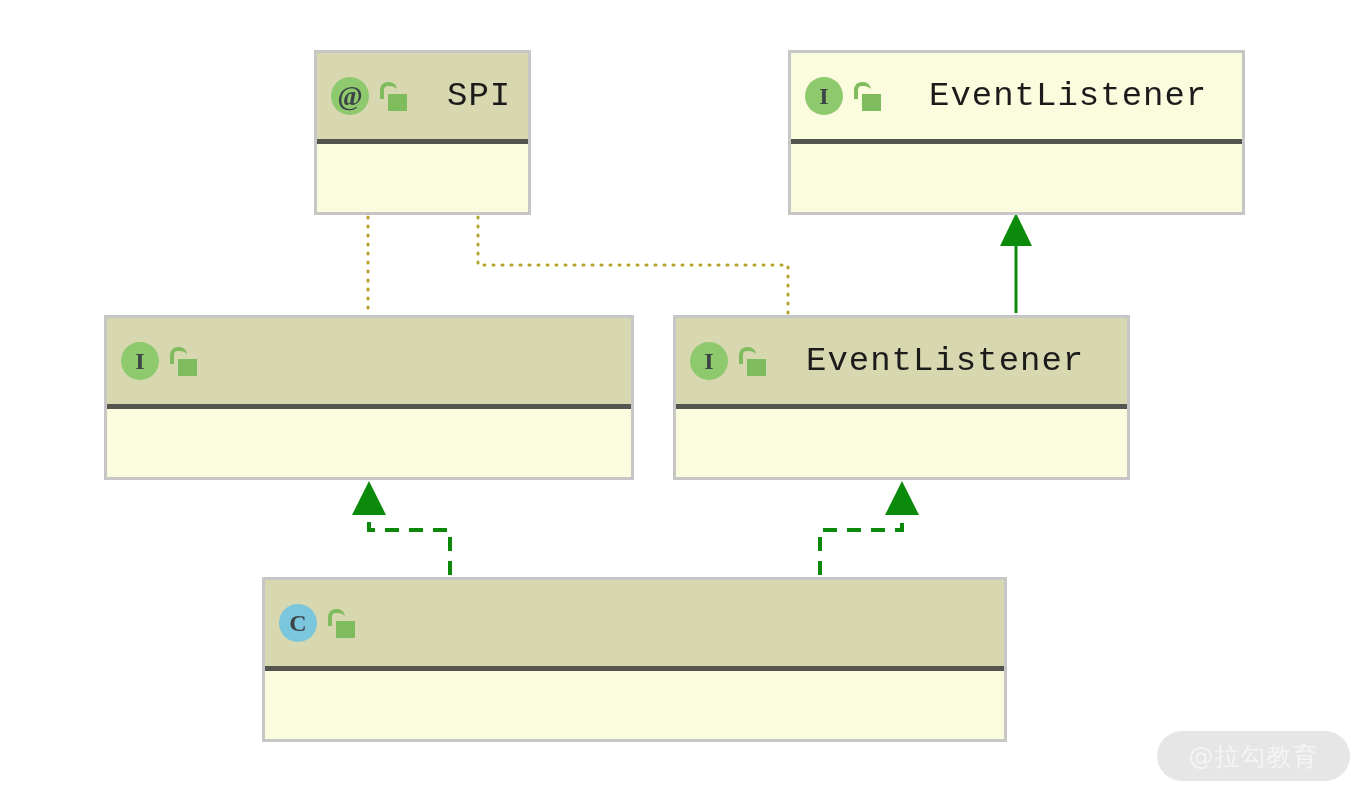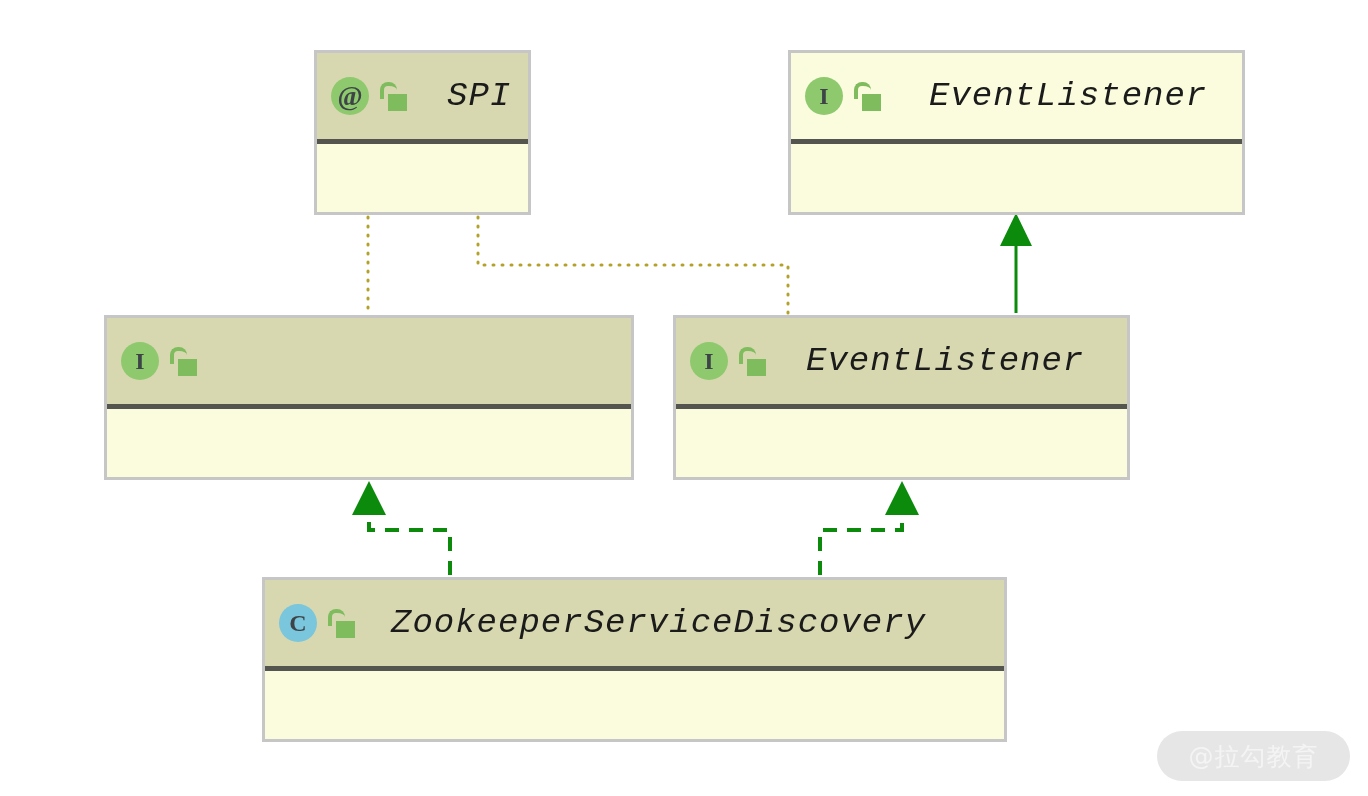--- a/index.html
+++ b/index.html
@@ -96,21 +96,20 @@
     border-right: none;
     background: transparent;
   }
 
   .uml-title {
     flex: 0 0 auto;
     color: #1b1b1b;
     font-family: "Liberation Mono", "DejaVu Sans Mono", monospace;
     letter-spacing: 1px;
     white-space: nowrap;
-    font-style: italic;
   }
 
   
   #watermark {
     position: absolute;
     z-index: 3;
     left: 1157px;
     top: 731px;
     width: 193px;
     height: 50px;
@@ -205,20 +204,19 @@
     <div class="uml-body"></div>
   </div>
 
   <div class="uml-node hdr-olive" style="left:262px; top:577px; width:745px; height:165px;">
     <div class="uml-header" style="height:91px;">
       <div class="badge blue" style="width:38px; height:38px; font-size:24px;">C</div>
       <div class="lock" style="width:28px; height:30px;">
         <div class="lock-shackle" style="left:1px; top:1px; width:13px; height:13px; border-radius:8px 8px 0 0;"></div>
         <div class="lock-body" style="left:9px; top:13px; width:19px; height:17px;"></div>
       </div>
-      <div class="uml-title" style="font-size:34px; margin-left:36px;">ZookeeperServiceDiscovery</div>
     </div>
     <div class="uml-body"></div>
   </div>
 
   <div id="watermark">@拉勾教育</div>
 
 </div>
 
 </body></html>

